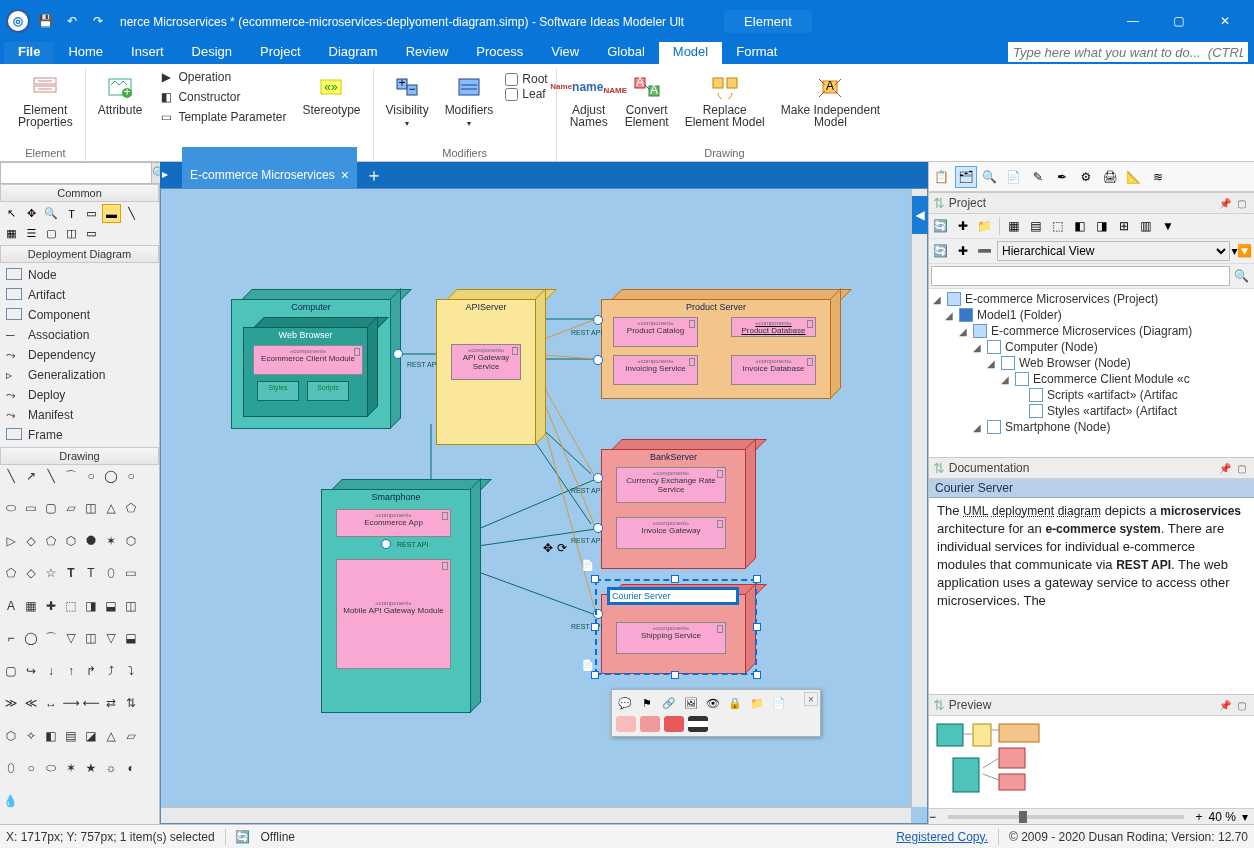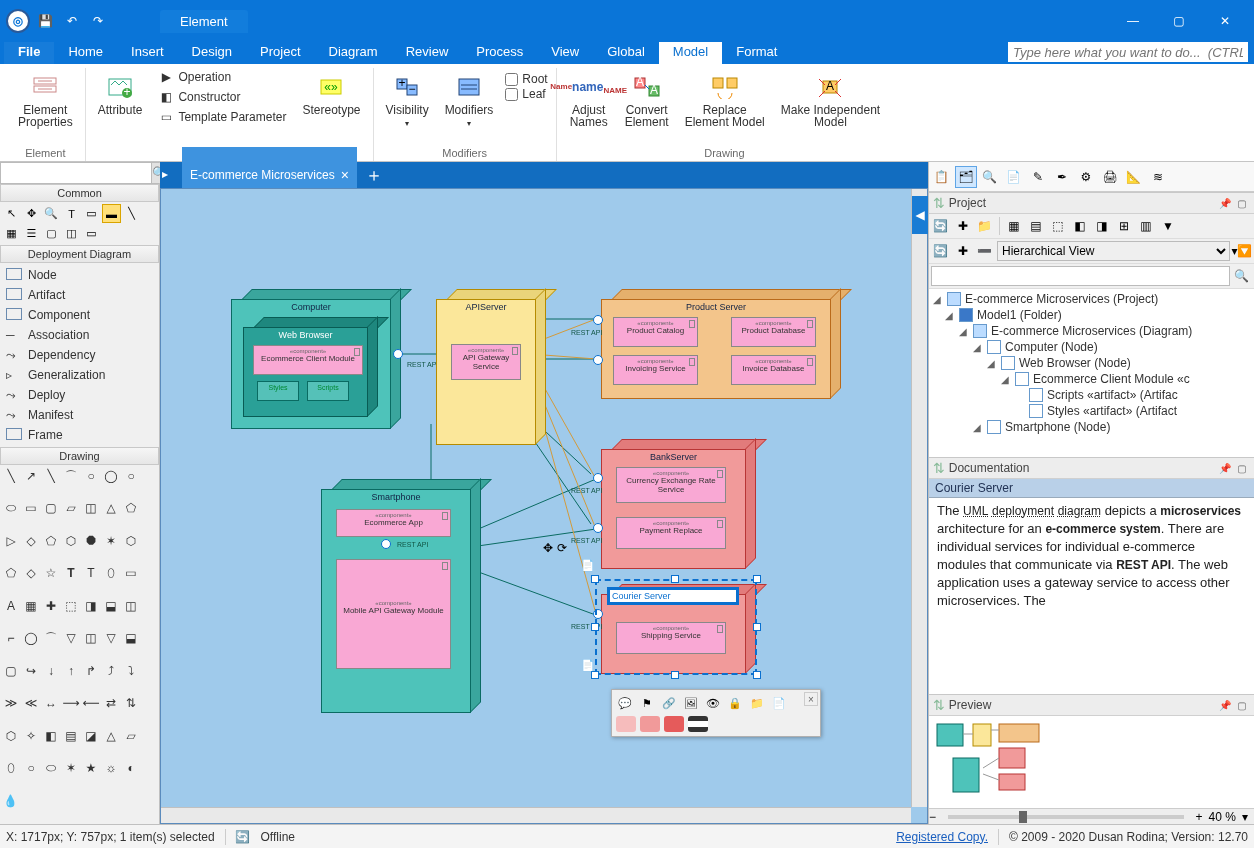--- a/index.html
+++ b/index.html
@@ -137,20 +137,25 @@
 <body>
 
 <div class="app">
 
   <div class="titlebar">
     <div class="app-icon">◎</div>
     <div class="qat">
       <div class="qat-btn">💾</div>
       <div class="qat-btn">↶</div>
       <div class="qat-btn">↷</div>
+    </div>
+    <div class="doctitle">
+      <span>nerce Microservices *</span>
+      <span>(ecommerce-microservices-deplyoment-diagram.simp)</span>
+      <span>- Software Ideas Modeler Ult</span>
     </div>
     <div class="context-tab">Element</div>
     <div class="spacer"></div>
     <div class="wbtns">
       <div class="wbtn">—</div>
       <div class="wbtn">▢</div>
       <div class="wbtn">✕</div>
     </div>
   </div>
 
@@ -538,21 +543,21 @@
               <div class="top"></div>
               <div class="side"></div>
               <div class="front"></div>
             </div>
           <div class="cube-label">Product Server</div>
           <div class="comp" style="left:12px; top:28px; width:85px; height:30px;">
               <div class="st">«component»</div>
               <div class="nm">Product Catalog</div>
               <div class="notch"></div>
             </div>
-          <div class="comp" style="left:130px; top:28px; width:85px; height:30px;">
+          <div class="comp" style="left:130px; top:28px; width:85px; height:20px;text-decoration:underline;">
               <div class="st">«component»</div>
               <div class="nm">Product Database</div>
               <div class="notch"></div>
             </div>
           <div class="comp" style="left:12px; top:66px; width:85px; height:30px;">
               <div class="st">«component»</div>
               <div class="nm">Invoicing Service</div>
               <div class="notch"></div>
             </div>
           <div class="comp" style="left:130px; top:66px; width:85px; height:30px;">
@@ -572,21 +577,21 @@
               <div class="front"></div>
             </div>
           <div class="cube-label">BankServer</div>
           <div class="comp" style="left:15px; top:28px; width:110px; height:36px;">
               <div class="st">«component»</div>
               <div class="nm">Currency Exchange Rate Service</div>
               <div class="notch"></div>
             </div>
           <div class="comp" style="left:15px; top:78px; width:110px; height:32px;">
               <div class="st">«component»</div>
-              <div class="nm">Payment Replace</div>
+              <div class="nm">Invoice Gateway</div>
               <div class="notch"></div>
             </div>
         </div>
         <div class="port" style="left:432px; top:284px;"></div>
         <div class="port" style="left:432px; top:334px;"></div>
         <div class="port-label" style="left:410px; top:298px;">REST API</div>
         <div class="port-label" style="left:410px; top:348px;">REST API</div>
 
         <div class="cnode" style="left:160px; top:290px; width:160px; height:234px;">
           <div class="cube teal" style="width:100%;height:100%;">

